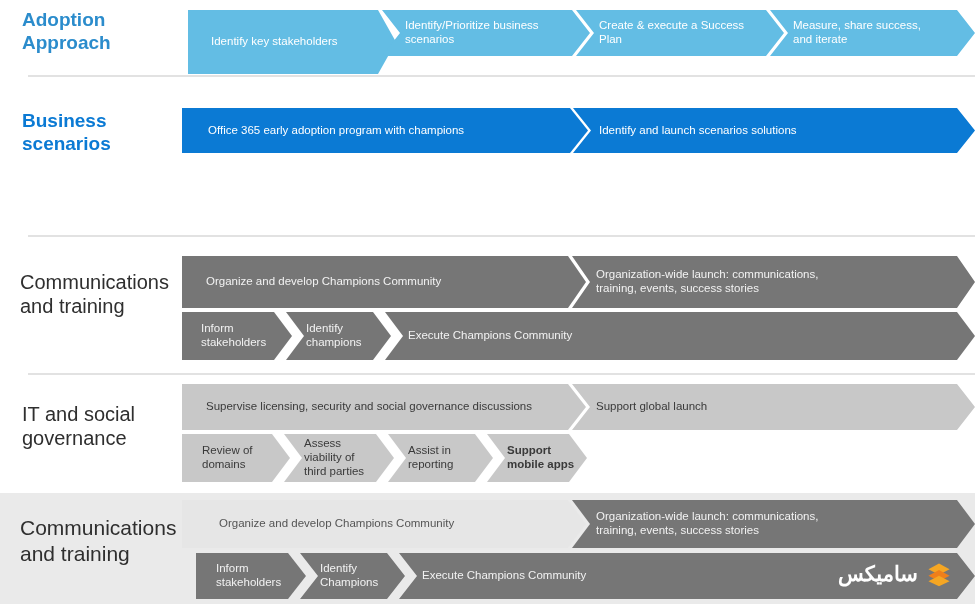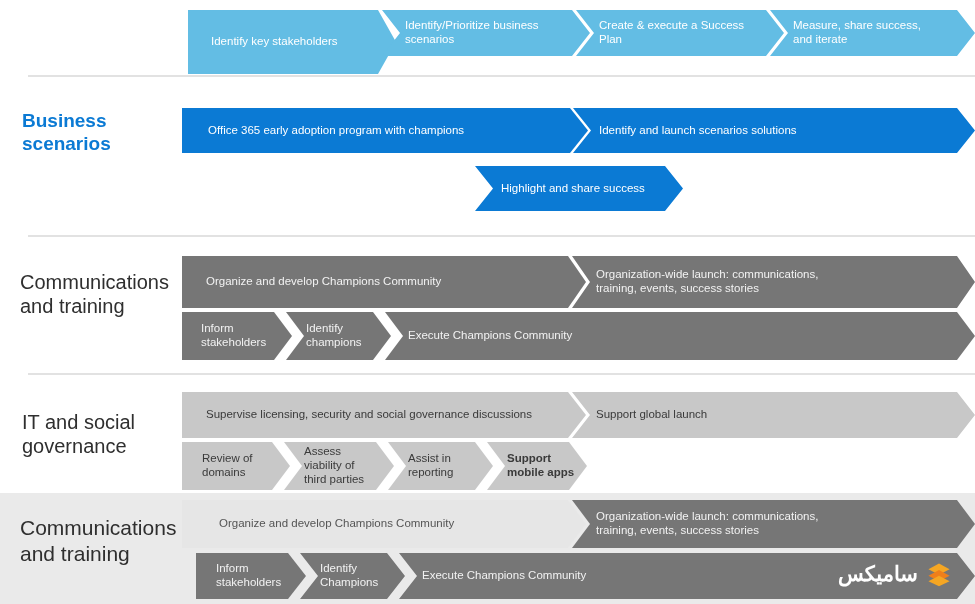--- a/index.html
+++ b/index.html
@@ -70,20 +70,22 @@
     direction:rtl; letter-spacing:0px;
   }
   .wm-logo { width:26px; height:26px; position:relative; }
 </style>
 </head>
 <body>
 
 <div class="slide">
 
   <div class="section" style="top:0;height:75px;">
+    <div class="row-label accent" style="left:22px; top:8px; font-size:19px;">Adoption
+Approach</div>
 
     <div class="chev c-lightblue shape-start" style="left:188px; top:10px; width:208px; height:64px;">
       <span class="chev-text" style="margin-left:23px; font-size:11.5px;">Identify key stakeholders</span>
     </div>
 
     <div class="chev c-lightblue shape-mid" style="left:382px; top:10px; width:208px; height:46px;">
       <span class="chev-text" style="margin-left:23px; font-size:11.5px;">Identify/Prioritize business
 scenarios</span>
     </div>
 
@@ -105,23 +107,20 @@
 scenarios</div>
 
     <div class="chev c-blue shape-start" style="left:182px; top:32px; width:406px; height:45px;">
       <span class="chev-text" style="margin-left:26px; font-size:11.5px;">Office 365 early adoption program with champions</span>
     </div>
 
     <div class="chev c-blue shape-mid" style="left:573px; top:32px; width:402px; height:45px;">
       <span class="chev-text" style="margin-left:26px; font-size:11.5px;">Identify and launch scenarios solutions</span>
     </div>
 
-    <div class="chev c-blue shape-mid" style="left:475px; top:90px; width:208px; height:45px;">
-      <span class="chev-text" style="margin-left:26px; font-size:11.5px;">Highlight and share success</span>
-    </div>
   </div>
 
   <div class="divider" style="top:235px;"></div>
 
   <div class="section" style="top:236px;height:137px;">
     <div class="row-label dark" style="left:20px; top:34px; font-size:20px;">Communications
 and training</div>
 
     <div class="chev c-gray shape-start" style="left:182px; top:20px; width:404px; height:52px;">
       <span class="chev-text" style="margin-left:24px; font-size:11.5px;">Organize and develop Champions Community</span>
@@ -142,21 +141,21 @@
 champions</span>
     </div>
 
     <div class="chev c-gray shape-mid" style="left:385px; top:76px; width:590px; height:48px;">
       <span class="chev-text" style="margin-left:23px; font-size:11.5px;">Execute Champions Community</span>
     </div>
   </div>
 
   <div class="divider" style="top:373px;"></div>
 
-  <div class="section" style="top:374px;height:101px;margin-top:8px;">
+  <div class="section" style="top:374px;height:101px;">
     <div class="row-label dark" style="left:22px; top:28px; font-size:20px;">IT and social
 governance</div>
 
     <div class="chev c-graylight shape-start" style="left:182px; top:10px; width:404px; height:46px;">
       <span class="chev-text" style="margin-left:24px; font-size:11.5px;">Supervise licensing, security and social governance discussions</span>
     </div>
 
     <div class="chev c-graylight shape-mid" style="left:572px; top:10px; width:403px; height:46px;">
       <span class="chev-text" style="margin-left:24px; font-size:11.5px;">Support global launch</span>
     </div>

